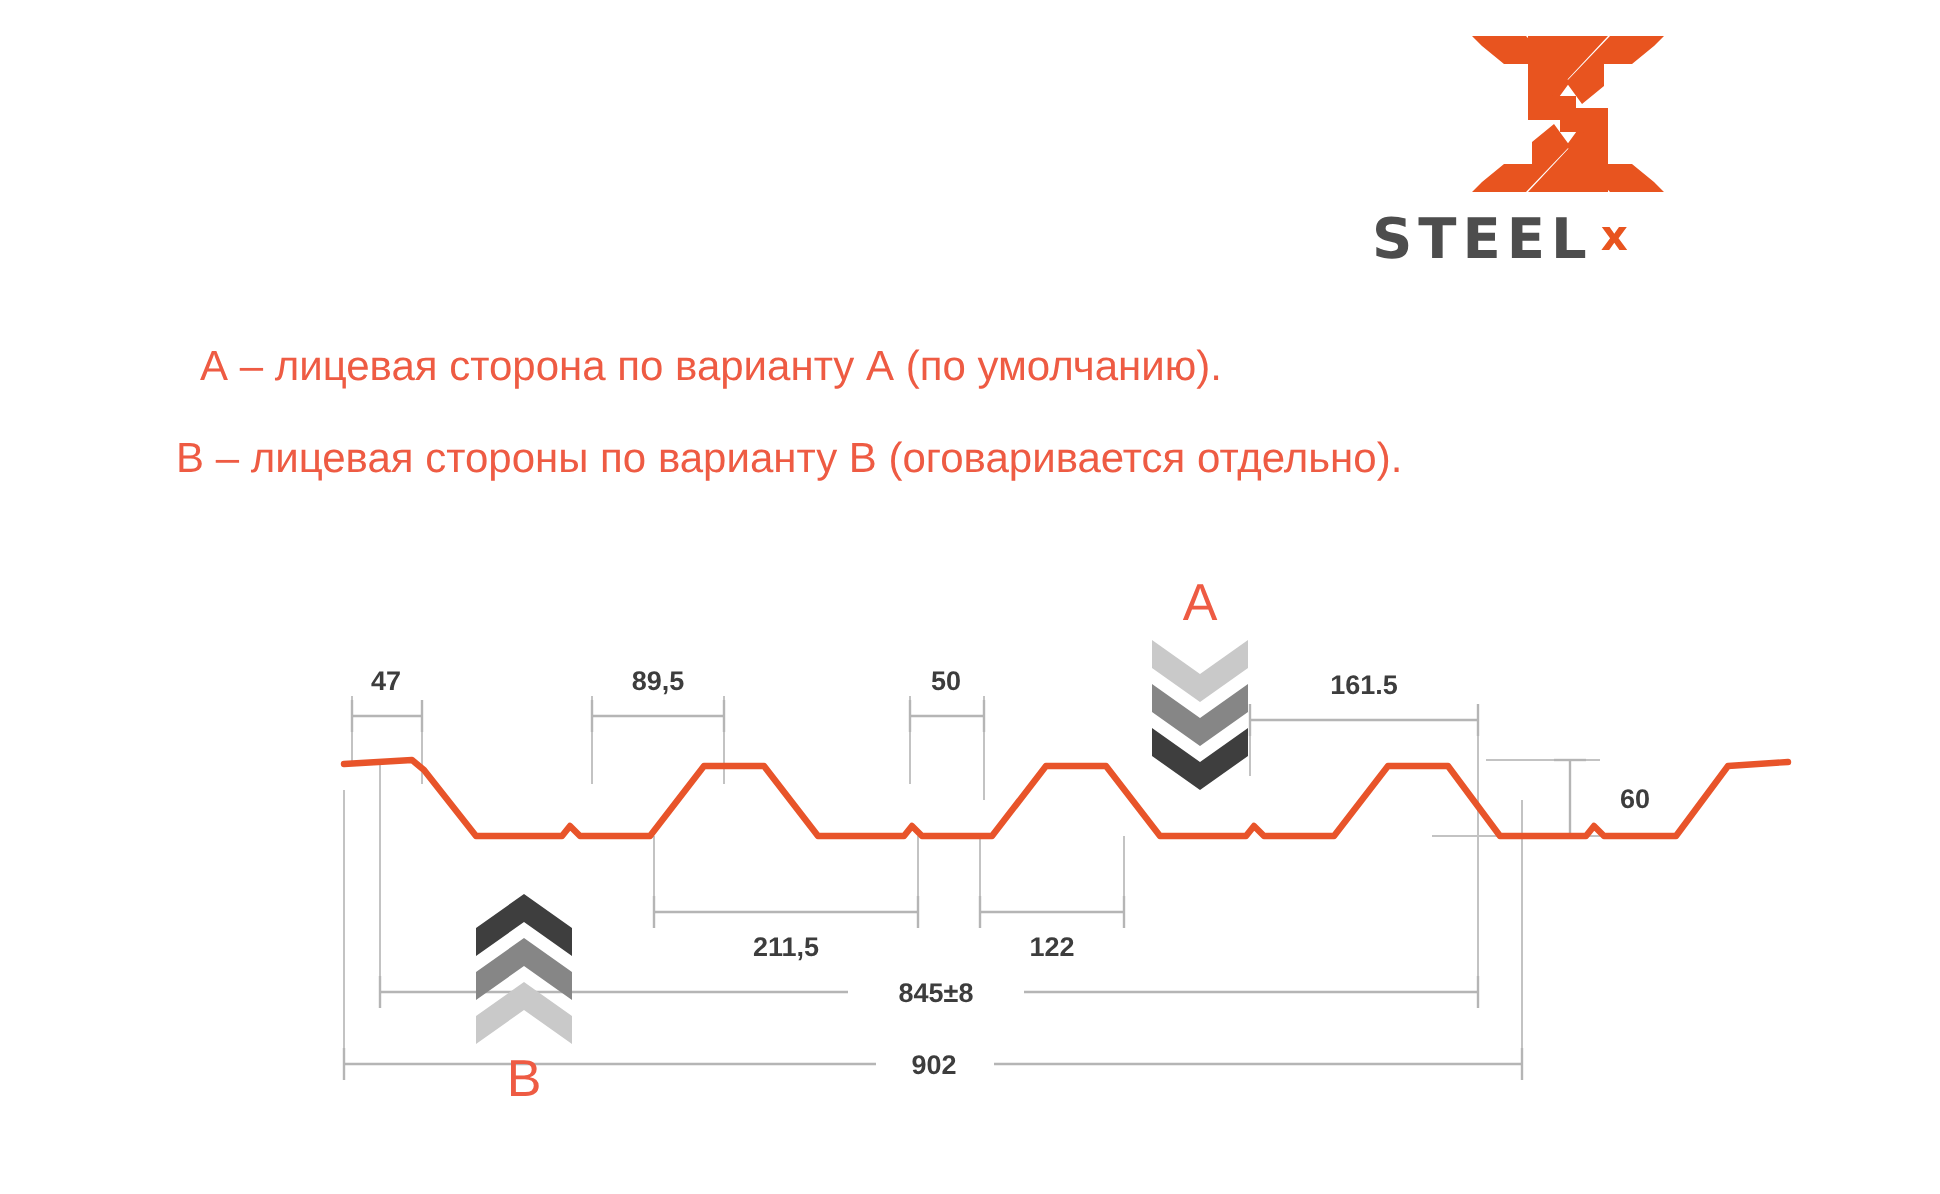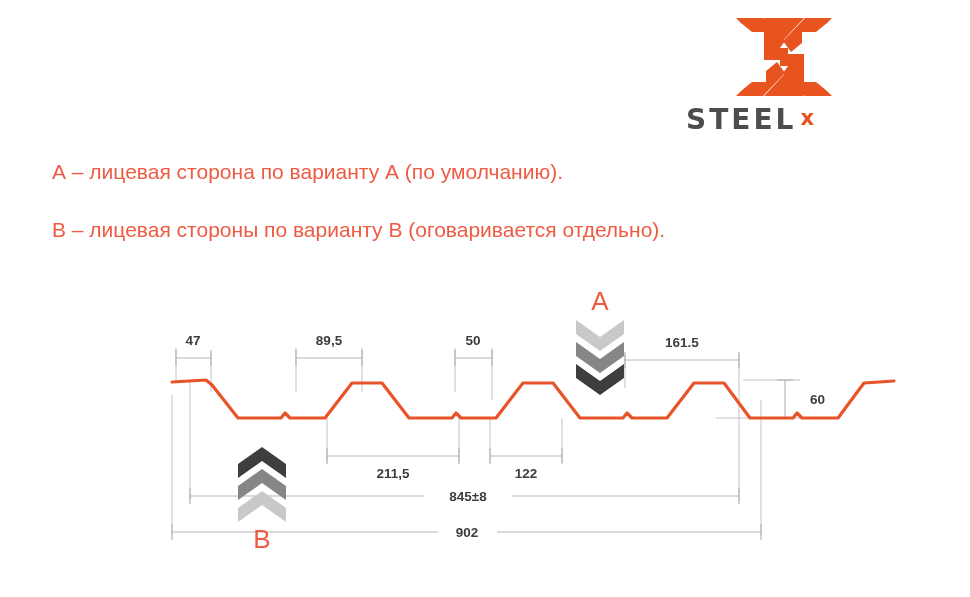--- a/index.html
+++ b/index.html
@@ -67,22 +67,22 @@
 
   
   .intro {
     position: absolute;
     left: 52px;
     color: #EE5B43;
     font-family: "Liberation Sans", sans-serif;
     font-size: 21px;
     white-space: nowrap;
   }
-  #intro-line-1 { top: 160px; }
-  #intro-line-2 { top: 218px; }
+  #intro-line-1 { top: 172px; margin-left: 48px; }
+  #intro-line-2 { top: 218px; margin-left: 36px; }
 
   
   #drawing {
     position: absolute;
     left: 0px;
     top: 270px;
     width: 970px;
     height: 300px;
   }
   #drawing svg { display: block; }

